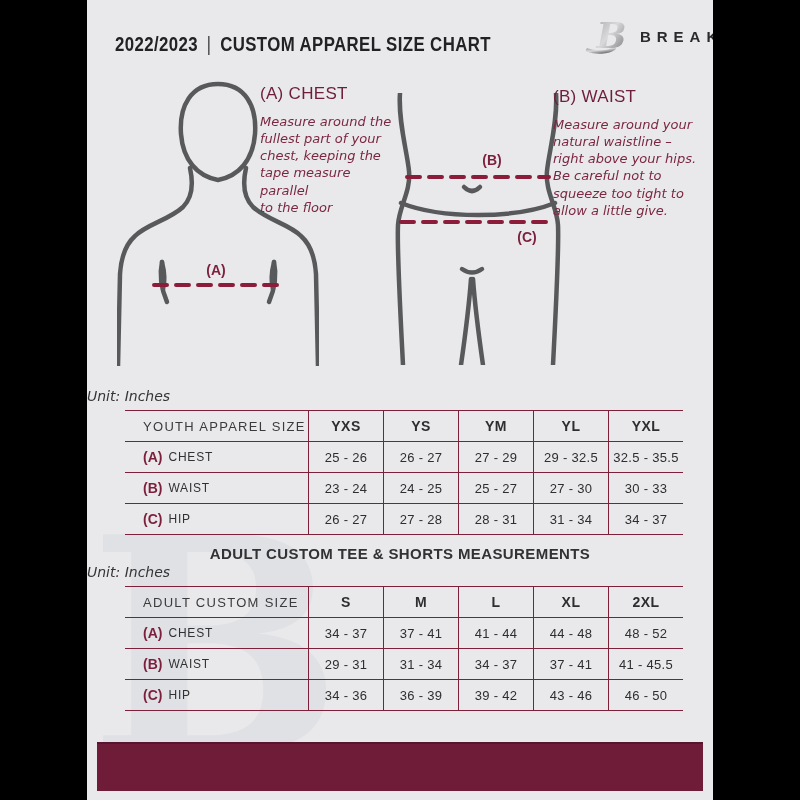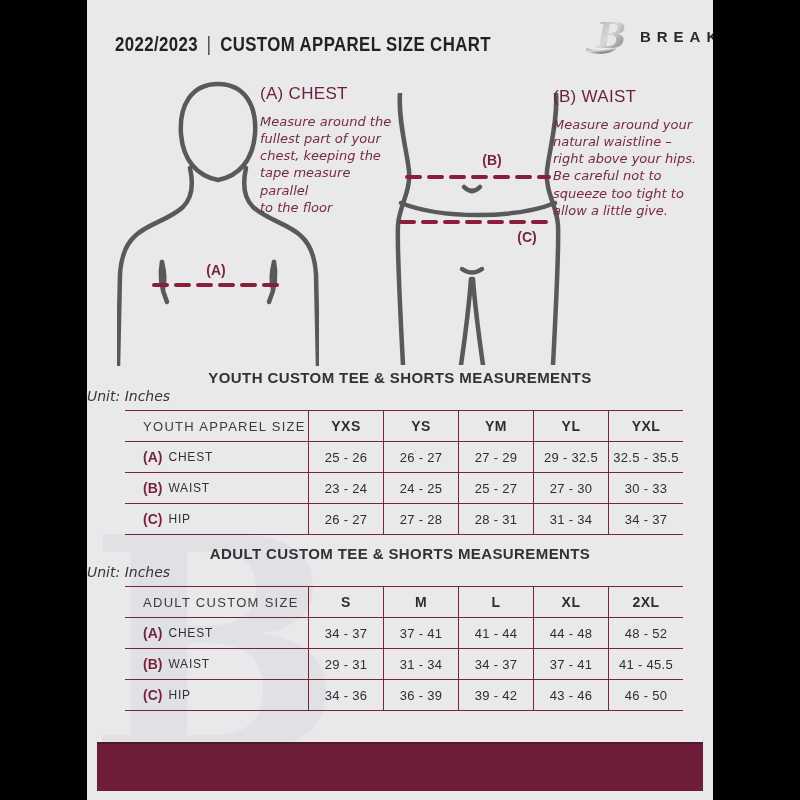--- a/index.html
+++ b/index.html
@@ -140,21 +140,20 @@
     <text x="97" y="72" text-anchor="middle">(B)</text>
     <path stroke-width="3.5" d="M 69,94 Q 77,102 85,94"></path>
     <path stroke-width="3.5" d="M 6,110 C 46,126 120,126 160,110"></path>
     <path class="dash" d="M 6,129 L 160,129"></path>
     <text x="132" y="149" text-anchor="middle">(C)</text>
     <path stroke-width="3" d="M 67,176 Q 77,183 87,176"></path>
     <path stroke-width="3.5" d="M 76,186 C 74,214 70,244 66,272"></path>
     <path stroke-width="3.5" d="M 78,186 C 80,214 84,244 88,272"></path>
   </svg>
 
-  <div class="sec-title yt-title">YOUTH CUSTOM TEE &amp; SHORTS MEASUREMENTS</div>
   <div class="sec-unit yt-unit">Unit: Inches</div>
   <div class="size-table yt-table">
       <div class="t-row t-head">
         <div class="t-cell t-label t-label-head">YOUTH APPAREL SIZE</div>
         <div class="t-cell t-val t-col-head">YXS</div>
         <div class="t-cell t-val t-col-head">YS</div>
         <div class="t-cell t-val t-col-head">YM</div>
         <div class="t-cell t-val t-col-head">YL</div>
         <div class="t-cell t-val t-col-head">YXL</div>
       </div>

